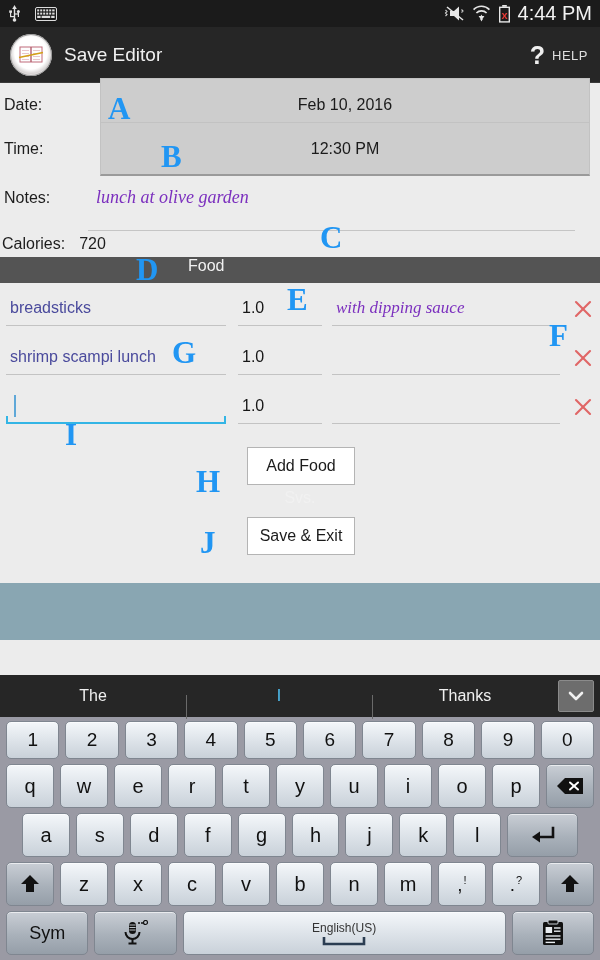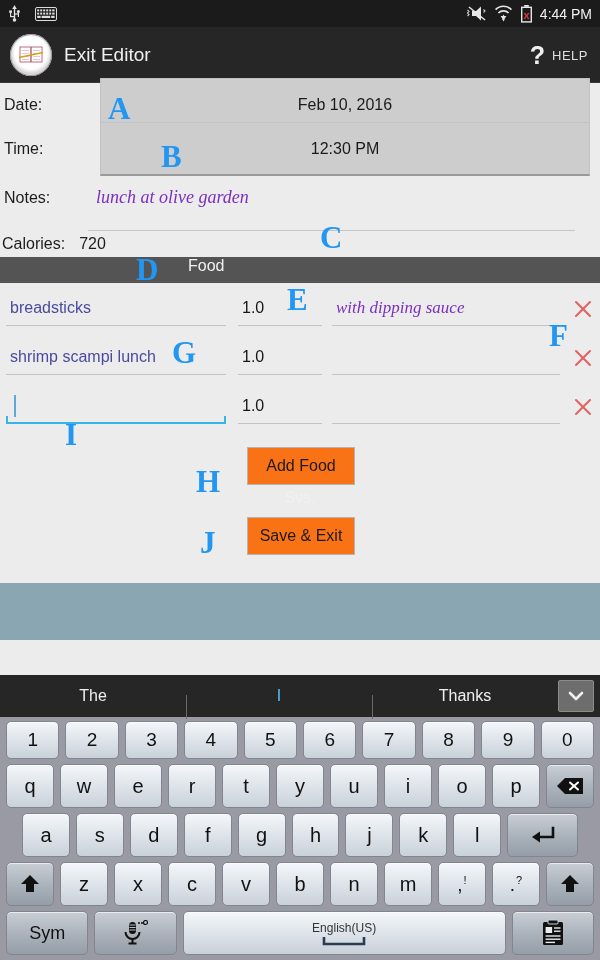--- a/index.html
+++ b/index.html
@@ -13,21 +13,21 @@
 
   
   .statusbar {
     height: 27px; background: #1b1b1b; color: #e9e9e9;
     display: flex; align-items: center; padding: 0 8px;
     position: relative;
   }
   .sb-left { display: flex; align-items: center; gap: 14px; }
   .sb-right { position: absolute; right: 8px; top: 0; height: 27px;
               display: flex; align-items: center; gap: 7px; }
-  .sb-time { font-size: 14px; letter-spacing: 0px; color: #f2f2f2; }
+  .sb-time { font-size: 20px; letter-spacing: 0px; color: #f2f2f2; }
   .ico { display: inline-block; line-height: 0; }
 
   
   .actionbar {
     height: 56px; background: #262626;
     display: flex; align-items: center; padding: 0 10px;
     position: relative;
     border-bottom: 1px solid #3a3a3a;
   }
   .applogo {
@@ -106,21 +106,21 @@
   .inp.focused::before { left: 0; }
   .inp.focused::after { right: 0; }
   .caret {
     display: inline-block; width: 2px; height: 22px; background: #5fa8d8;
     margin-left: 4px;
   }
 
   
   .btnwrap { display: flex; align-items: center; }
   .btn {
-    background: #f97316; border: 1px solid #b4b4b4;
+    background: #ffffff; border: 1px solid #b4b4b4;
     font-size: 16px; color: #1b1b1b;
     display: flex; align-items: center; justify-content: center;
   }
   #add-food-btn { width: 108px; height: 38px; margin-left: 247px; margin-top: 17px; }
   #save-exit-btn { width: 108px; height: 38px; margin-left: 247px; margin-top: 32px; }
 
   
   .teal { background: #89a6b2; }
 
   
@@ -272,21 +272,21 @@
           <line x1="4" y1="12.5" x2="11" y2="12.5"></line>
             <line x1="4" y1="15.5" x2="11" y2="15.5"></line>
           <line x1="15" y1="6.5" x2="22" y2="6.5"></line>
             <line x1="15" y1="9.5" x2="22" y2="9.5"></line>
           <line x1="15" y1="12.5" x2="22" y2="12.5"></line>
             <line x1="15" y1="15.5" x2="22" y2="15.5"></line>
         </g>
         <line x1="1" y1="13.5" x2="25" y2="8.5" stroke="#d4a017" stroke-width="1.5"></line>
       </svg>
     </div>
-    <div class="apptitle">Exit Editor</div>
+    <div class="apptitle">Save Editor</div>
     <div class="help">
       <span class="help-q">?</span>
       <span class="help-t">HELP</span>
     </div>
   </div>
 
   <div class="content">
 
     <div class="row-dt">
       <span class="lbl">Date:</span>

